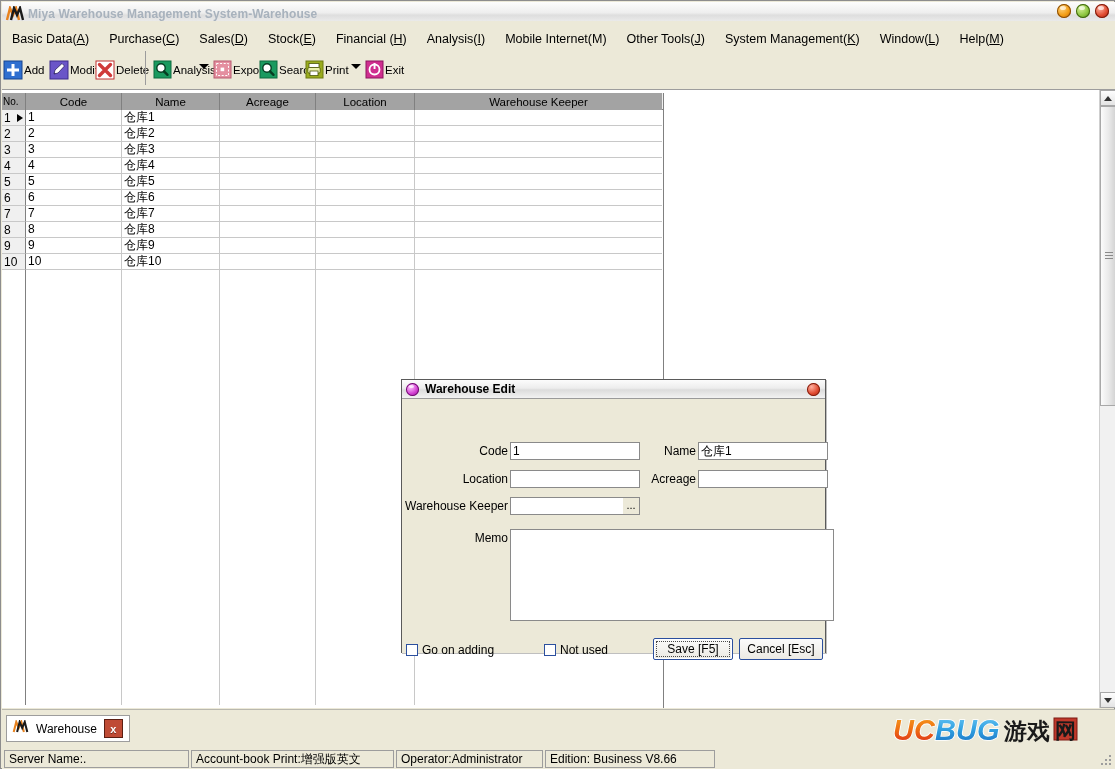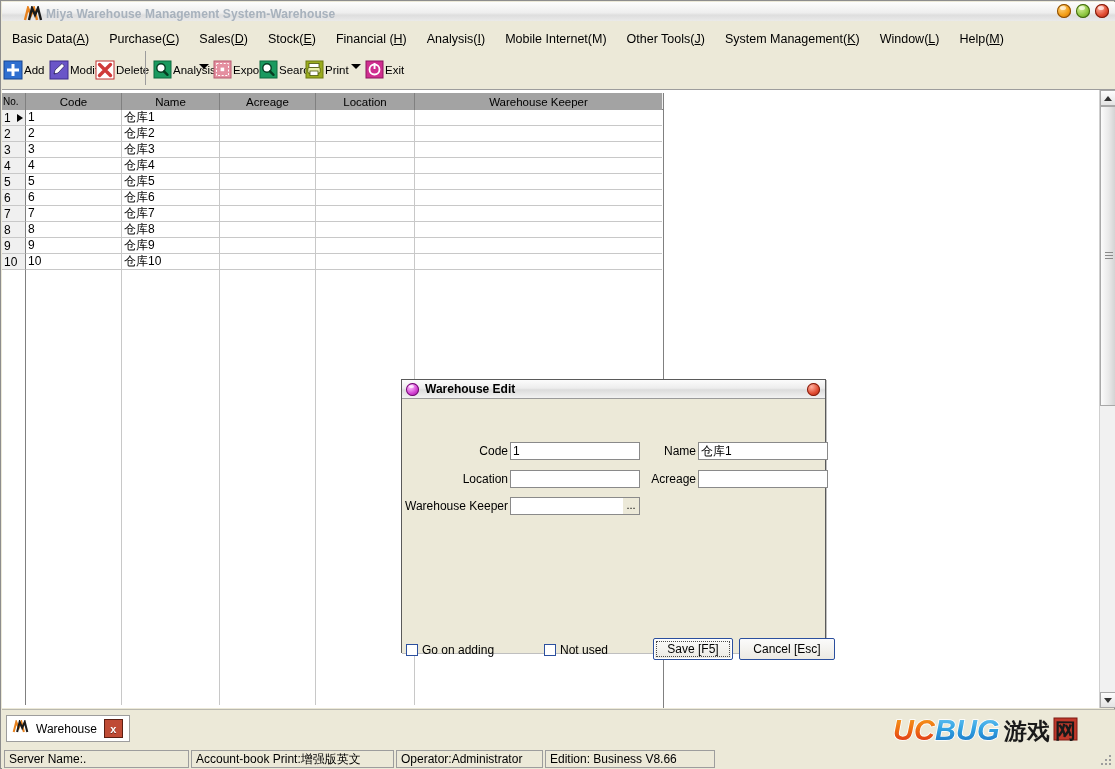--- a/index.html
+++ b/index.html
@@ -8,21 +8,21 @@
     font-family:"Liberation Sans","DejaVu Sans",sans-serif;
     font-size:12px;color:#000;background:#d4d0c8;
     -webkit-font-smoothing:none;
   }
   .app{position:relative;width:1115px;height:769px;
        background:#ece9d8;border:1px solid #8d8d8d;box-sizing:border-box;}
 
   
   .titlebar{position:absolute;left:1px;top:1px;width:1113px;height:25px;
     background:linear-gradient(to bottom,#fdfdfd 0%,#eeeeee 45%,#dedede 55%,#f4f4f4 100%);
-    border-bottom:1px solid #9a9a9a;display:flex;align-items:center;box-sizing:border-box;padding-left:18px;}
+    border-bottom:1px solid #9a9a9a;display:flex;align-items:center;box-sizing:border-box;}
   .tb-icon{width:20px;height:16px;margin-left:3px;position:relative;flex:0 0 auto;}
   .tb-icon svg{display:block;}
   .tb-title{font-size:12px;font-weight:bold;color:#a8b2bd;letter-spacing:0.1px;
     margin-left:3px;white-space:nowrap;}
   .tb-btns{position:absolute;right:6px;top:2px;display:flex;gap:5px;}
   .orb{width:14px;height:14px;border-radius:50%;position:relative;}
   .orb::after{content:"";position:absolute;left:3px;top:2px;width:6px;height:4px;
     border-radius:50%;background:rgba(255,255,255,.65);}
   .orb.amber{background:radial-gradient(circle at 35% 30%,#ffd27a,#f39c12 55%,#b8600a 100%);
     box-shadow:inset 0 0 0 1px #8a4d06;}
@@ -456,35 +456,39 @@
           <span class="flabel" style="width:54px">Acreage</span>
           <input class="finput" style="width: 130px;" value="">
         </div>
 
         <div class="fld" style="left:0px;top:98px;">
           <span class="flabel" style="width:106px">Warehouse Keeper</span>
           <input class="finput" style="width: 113px; border-right: none;" value="">
           <span class="ellipsis-btn">...</span>
         </div>
 
+        <div class="fld" style="left:10px;top:130px;align-items:flex-start;">
+          <span class="flabel" style="width:96px;padding-top:2px">Memo</span>
+          <textarea class="memo" style="width: 324px; height: 92px;" placeholder=""></textarea>
+        </div>
 
         <div class="chk" style="left:4px;top:244px">
           <span class="chkbox"></span>
           <span class="chklab">Go on adding</span>
         </div>
         <div class="chk" style="left:142px;top:244px">
           <span class="chkbox"></span>
           <span class="chklab">Not used</span>
         </div>
 
         <div class="dbtn focus" style="left:251px;top:239px;width:80px;position:absolute">
           <span class="fring"></span>
           <span>Save [F5]</span>
         </div>
-        <div class="dbtn" style="left:337px;top:239px;width:96px;position:absolute">
+        <div class="dbtn" style="left:337px;top:239px;width:84px;position:absolute">
           <span>Cancel [Esc]</span>
         </div>
       </div>
     </div>
 
   </div>
 
   <div class="taskbar">
     <div class="taskbtn">
       <span>

